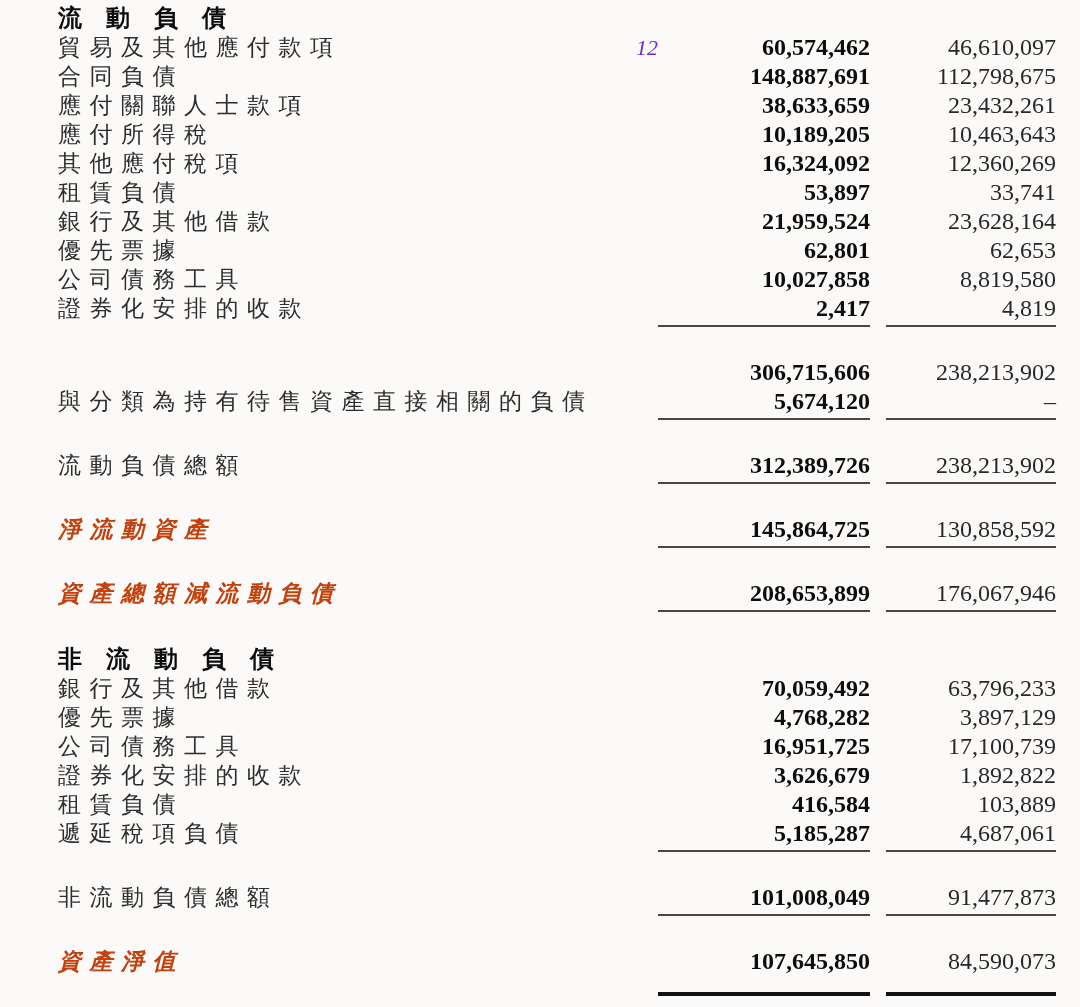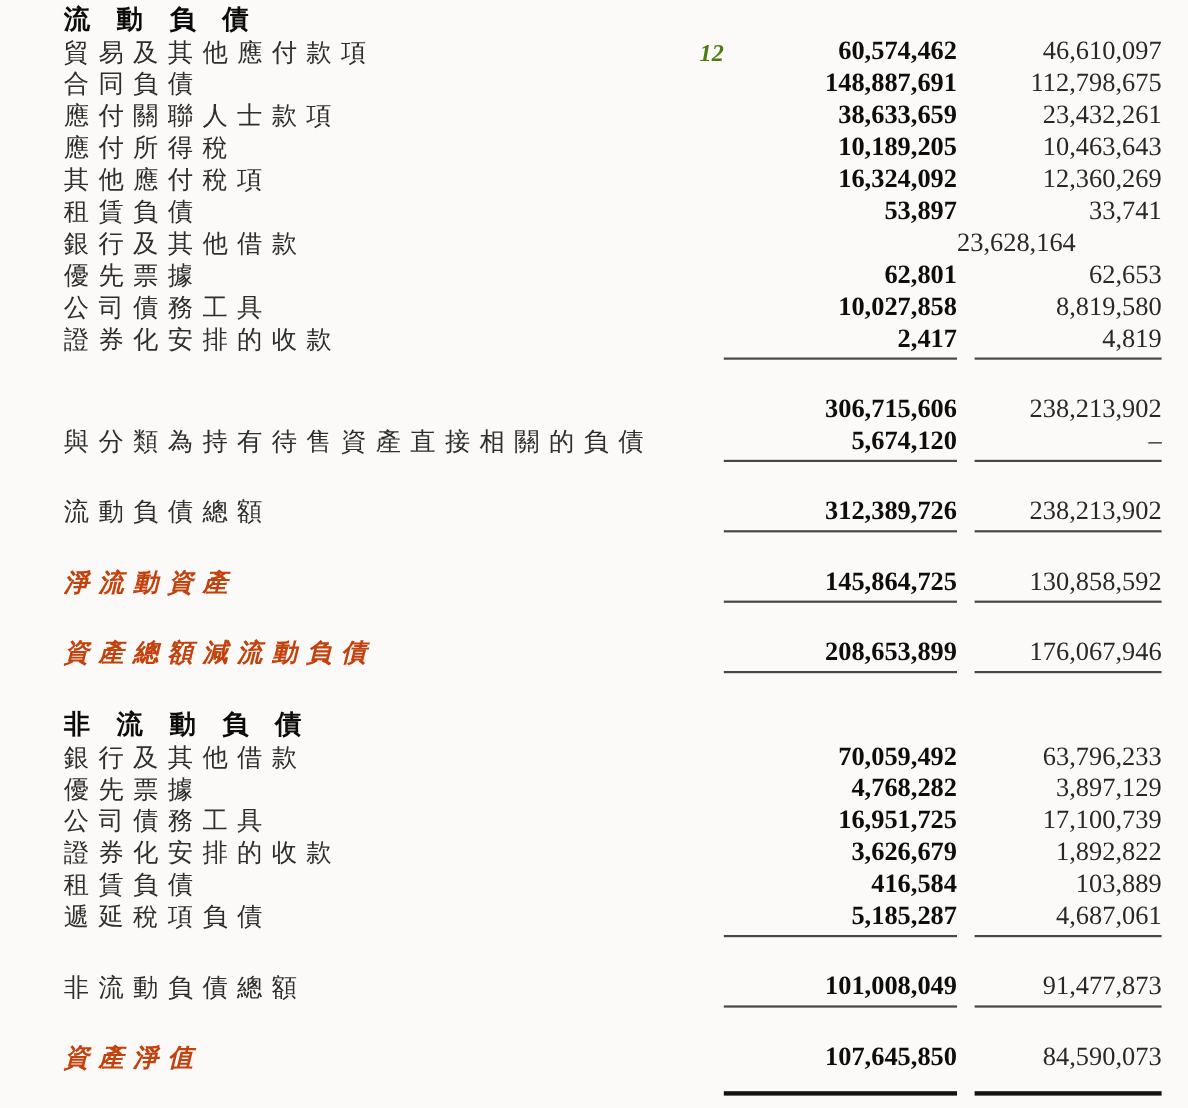--- a/index.html
+++ b/index.html
@@ -44,22 +44,21 @@
   }
   .row.boldlabel .cell-label {
     font-weight: 700;
     color: #c2410c;
     font-style: italic;
   }
   .cell-note {
     font-size: 22px;
     font-style: italic;
     text-align: right;
-    color: #4d7c0f;
-    font-weight: bold;
+    color: #6d28d9;
   }
   .cell-num {
     font-size: 24px;
     text-align: right;
   }
   .cell-v1 {
     font-weight: 700;
     color: #0d0d0d;
   }
   .cell-v2 {
@@ -133,20 +132,21 @@
       <div class="row">
         <span class="cell-label">租賃負債</span>
         <span class="cell-note"></span>
         <span class="cell-num cell-v1">53,897</span>
         <span class="cell-colgap"></span>
         <span class="cell-num cell-v2">33,741</span>
       </div>
       <div class="row">
         <span class="cell-label">銀行及其他借款</span>
         <span class="cell-note"></span>
+        <span class="cell-num cell-v1">21,959,524</span>
         <span class="cell-colgap"></span>
         <span class="cell-num cell-v2">23,628,164</span>
       </div>
       <div class="row">
         <span class="cell-label">優先票據</span>
         <span class="cell-note"></span>
         <span class="cell-num cell-v1">62,801</span>
         <span class="cell-colgap"></span>
         <span class="cell-num cell-v2">62,653</span>
       </div>

